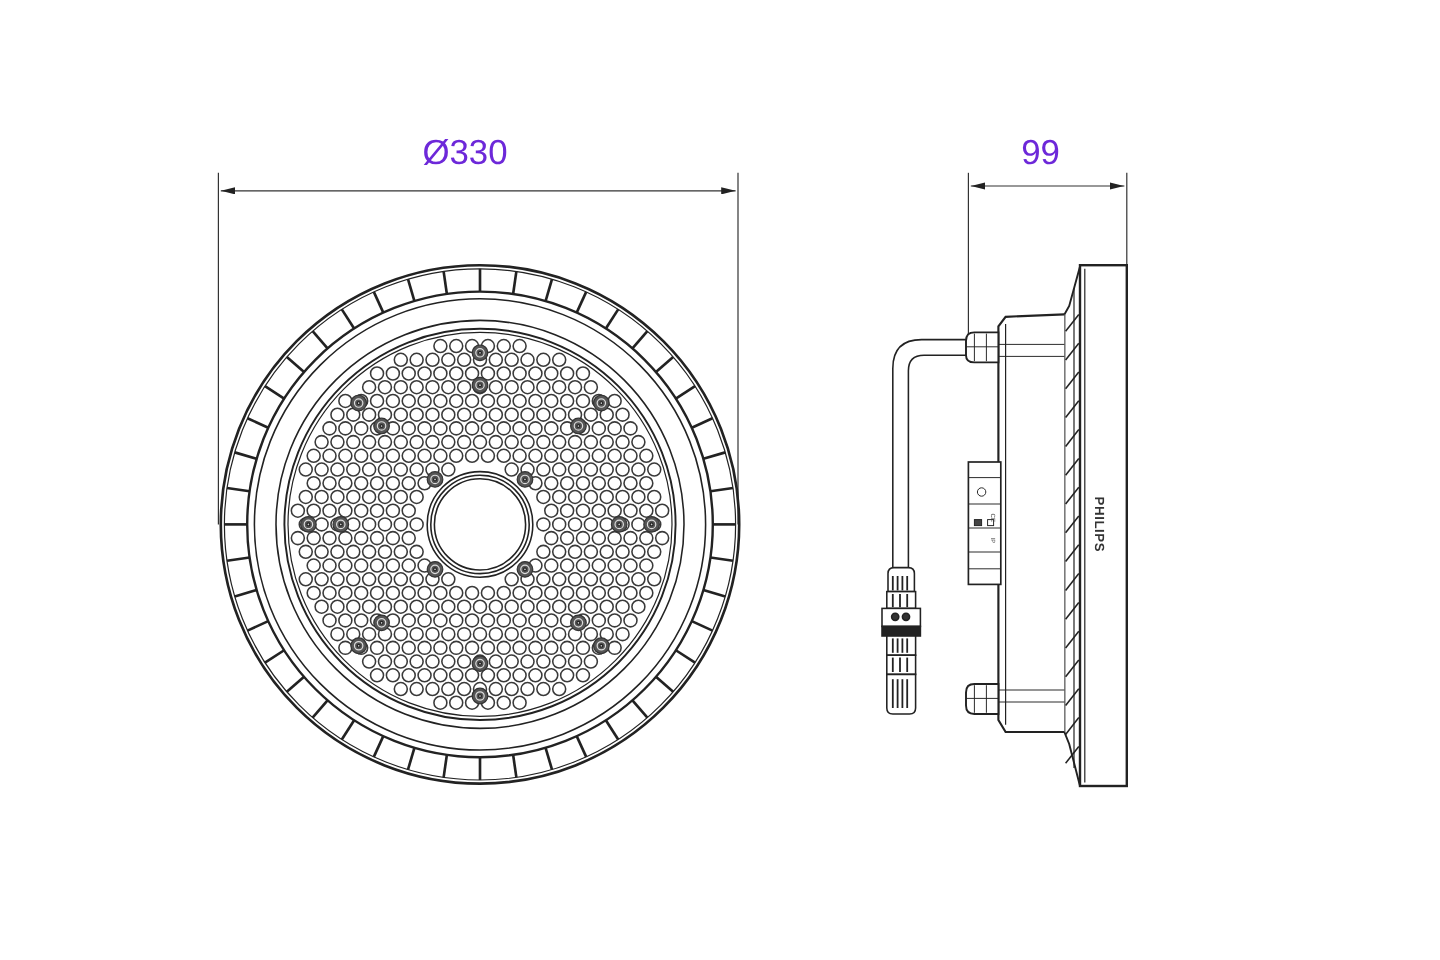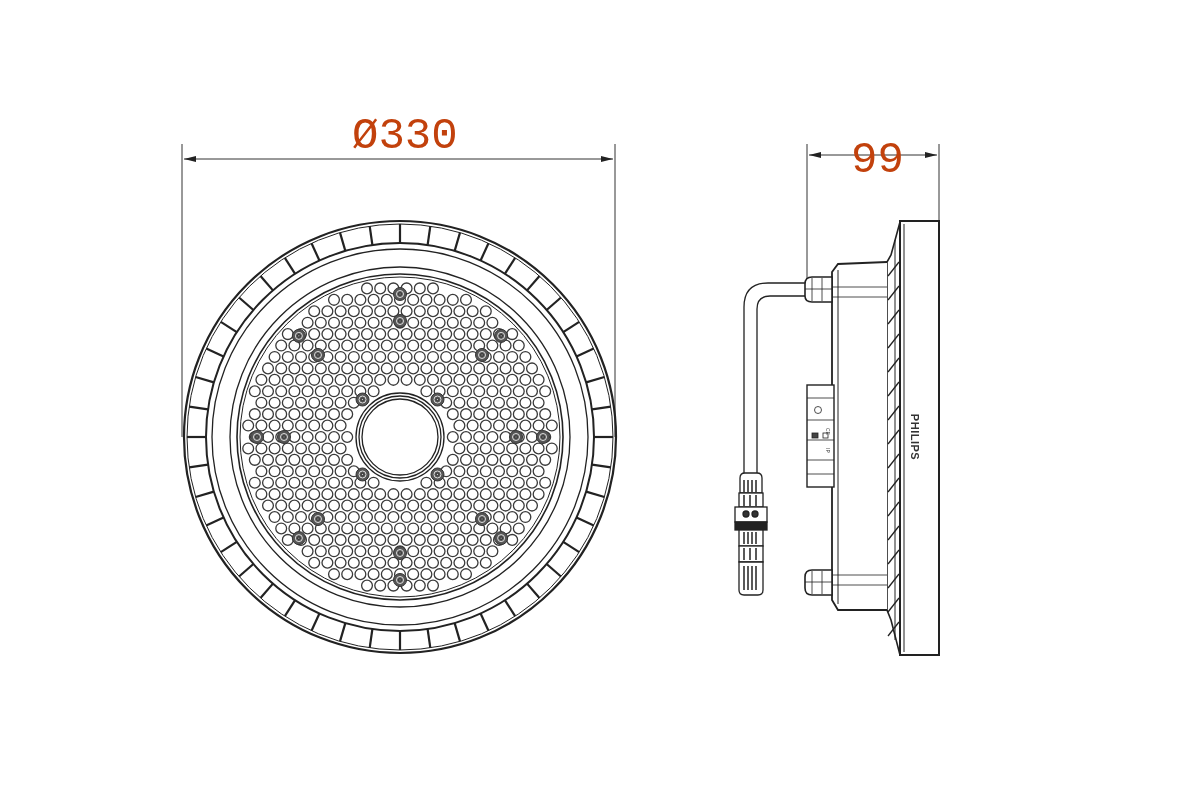--- a/index.html
+++ b/index.html
@@ -1,20 +1,20 @@
 <!DOCTYPE html>
 <html><head>
 <meta charset="utf-8">
 <style>
   html, body { margin: 0; padding: 0; background: #ffffff; }
   body { width: 1200px; height: 800px; position: relative; overflow: hidden;
          font-family: "Liberation Sans", sans-serif; }
   #drawing { position: absolute; left: 0; top: 0; width: 1200px; height: 800px; }
-  .dim-label { position: absolute; font-family: Liberation Mono, monospace;
-               font-size: 44px; color: #c2410c; line-height: 1; white-space: nowrap; }
+  .dim-label { position: absolute; font-family: Liberation Sans, sans-serif;
+               font-size: 29px; color: #6d28d9; line-height: 1; white-space: nowrap; }
   .brand-label { position: absolute; font-family: "Liberation Sans", sans-serif;
                  font-size: 11px; font-weight: bold; color: #333; letter-spacing: 0.5px;
                  transform: rotate(90deg); transform-origin: center center; white-space: nowrap; }
 </style>
 </head>
 <body>
 
 <div>
   <svg id="drawing" width="1200" height="800" viewBox="0 0 1200 800" xmlns="http://www.w3.org/2000/svg">
     <defs>
@@ -690,15 +690,15 @@
           <line x1="752" y1="566" x2="752" y2="590"></line>
             <line x1="756" y1="566" x2="756" y2="590"></line>
         </g>
         <circle cx="746" cy="514" r="3" fill="#333"></circle>
         <circle cx="755" cy="514" r="3" fill="#333"></circle>
       </g>
     </g>
   </svg>
 
   <span class="dim-label" style="left:352px; top:114px;">Ø330</span>
-  <span class="dim-label" style="left:851px; top:114px;margin-top:24px;">99</span>
+  <span class="dim-label" style="left:851px; top:114px;">99</span>
   <span class="brand-label" style="left:892px; top:431px;">PHILIPS</span>
 </div>
 
 </body></html>

